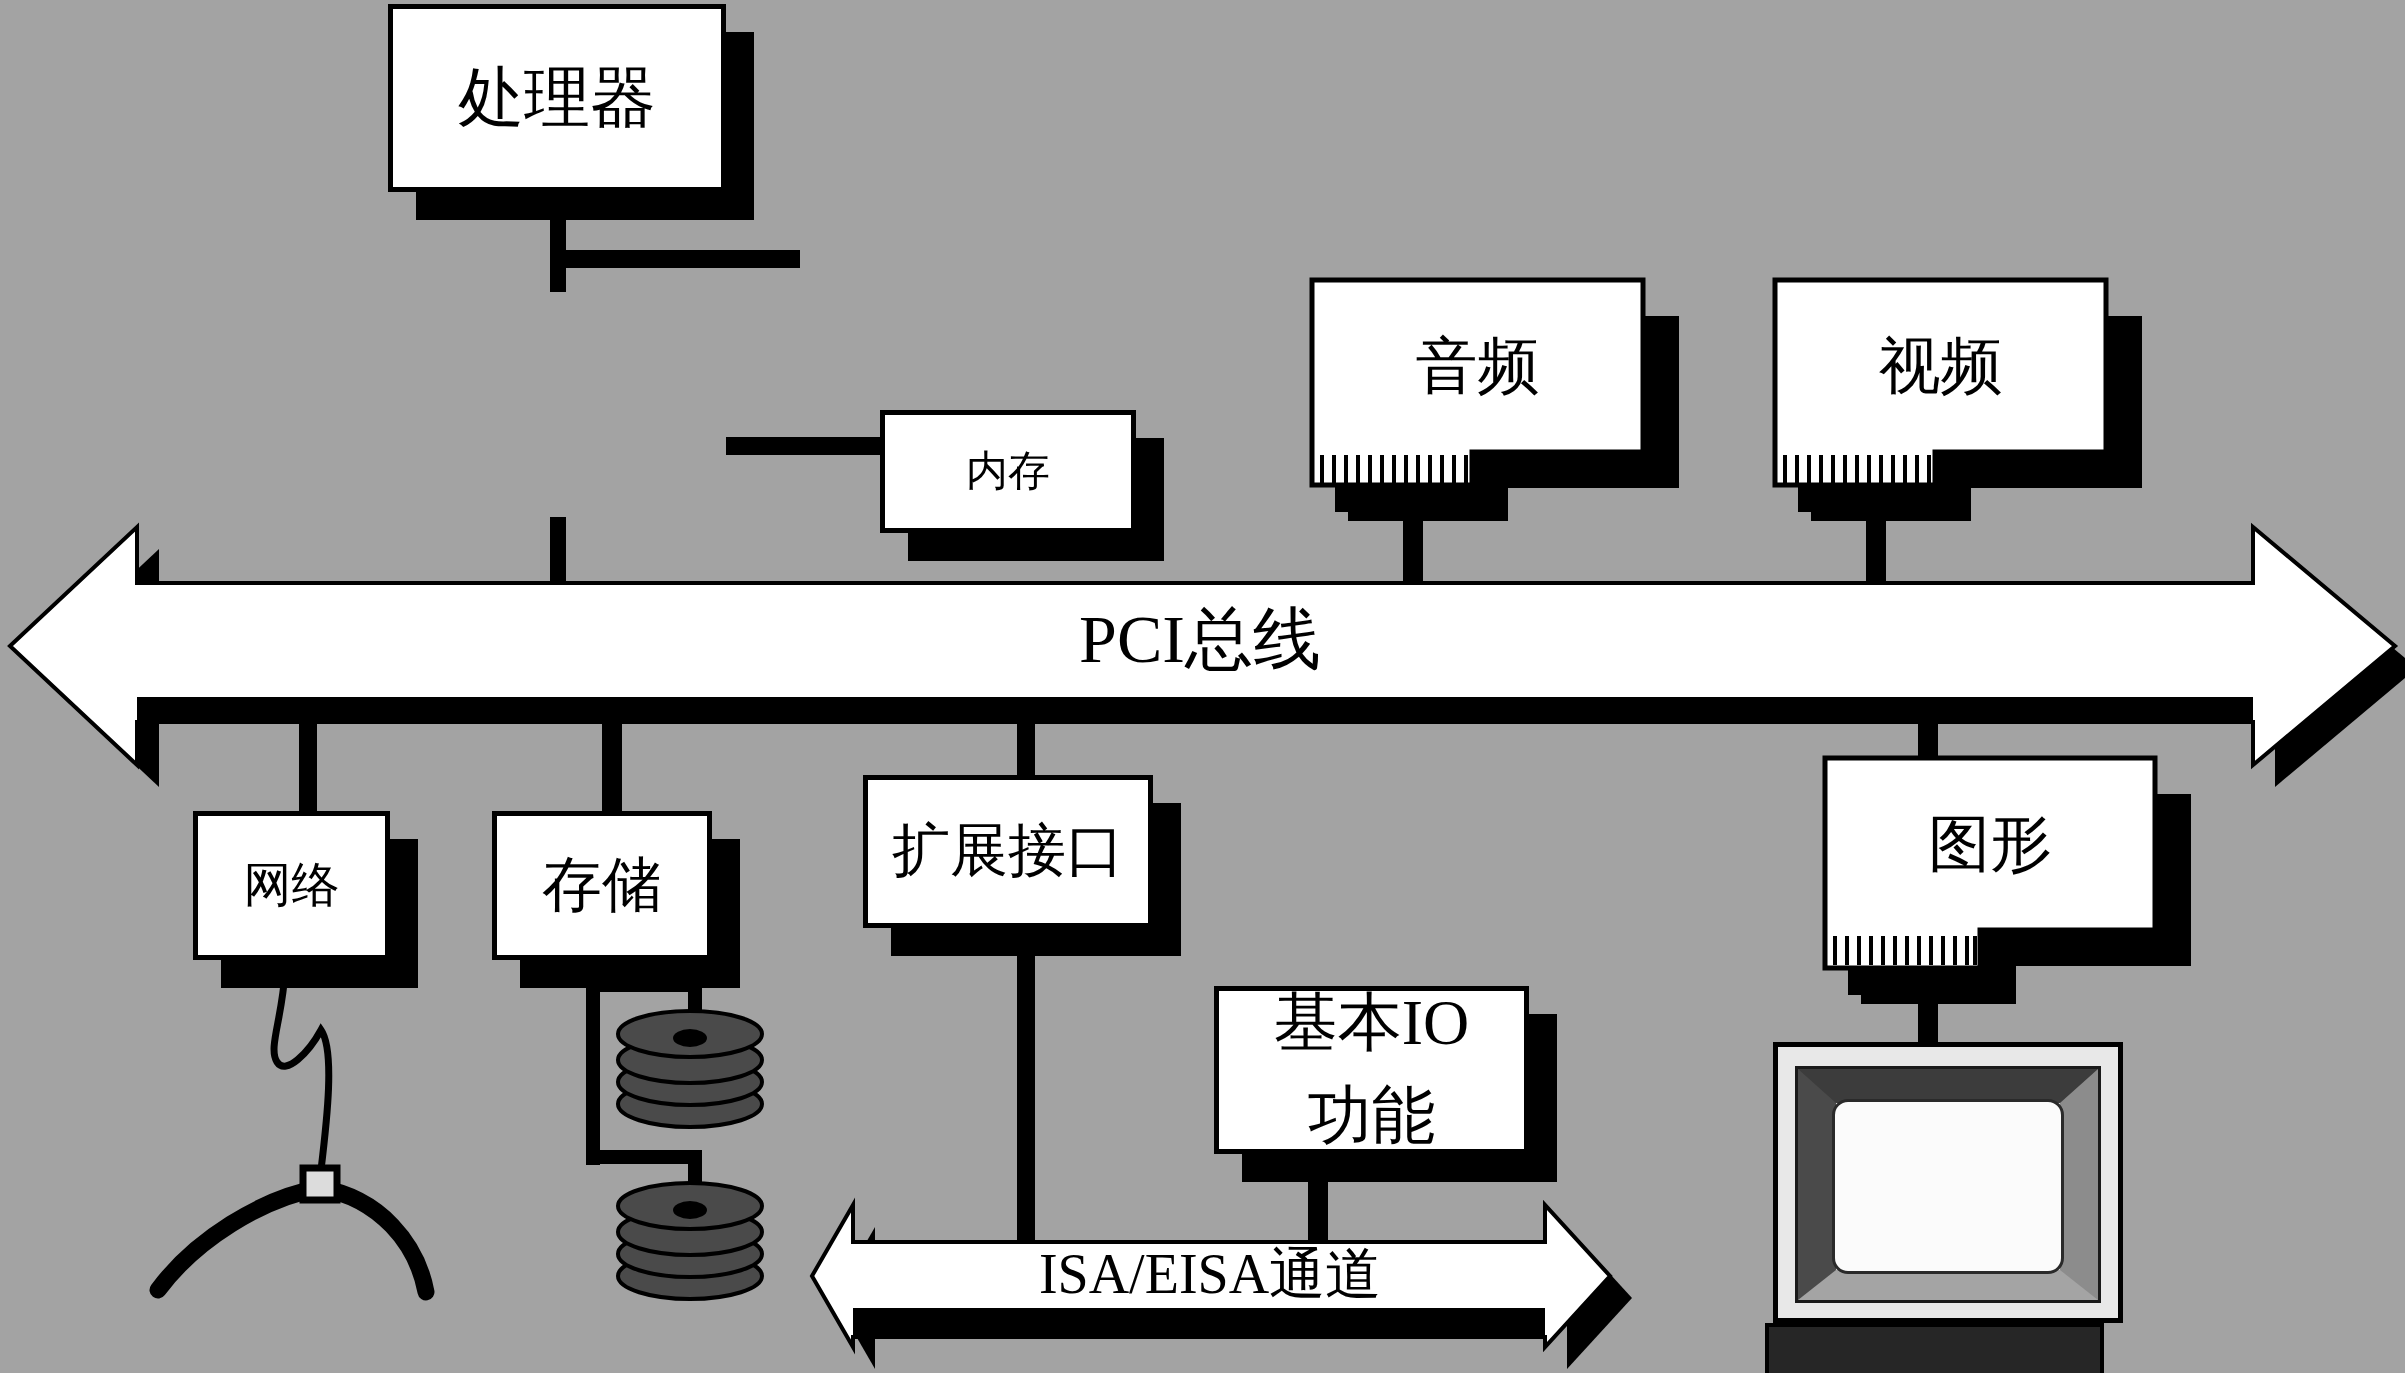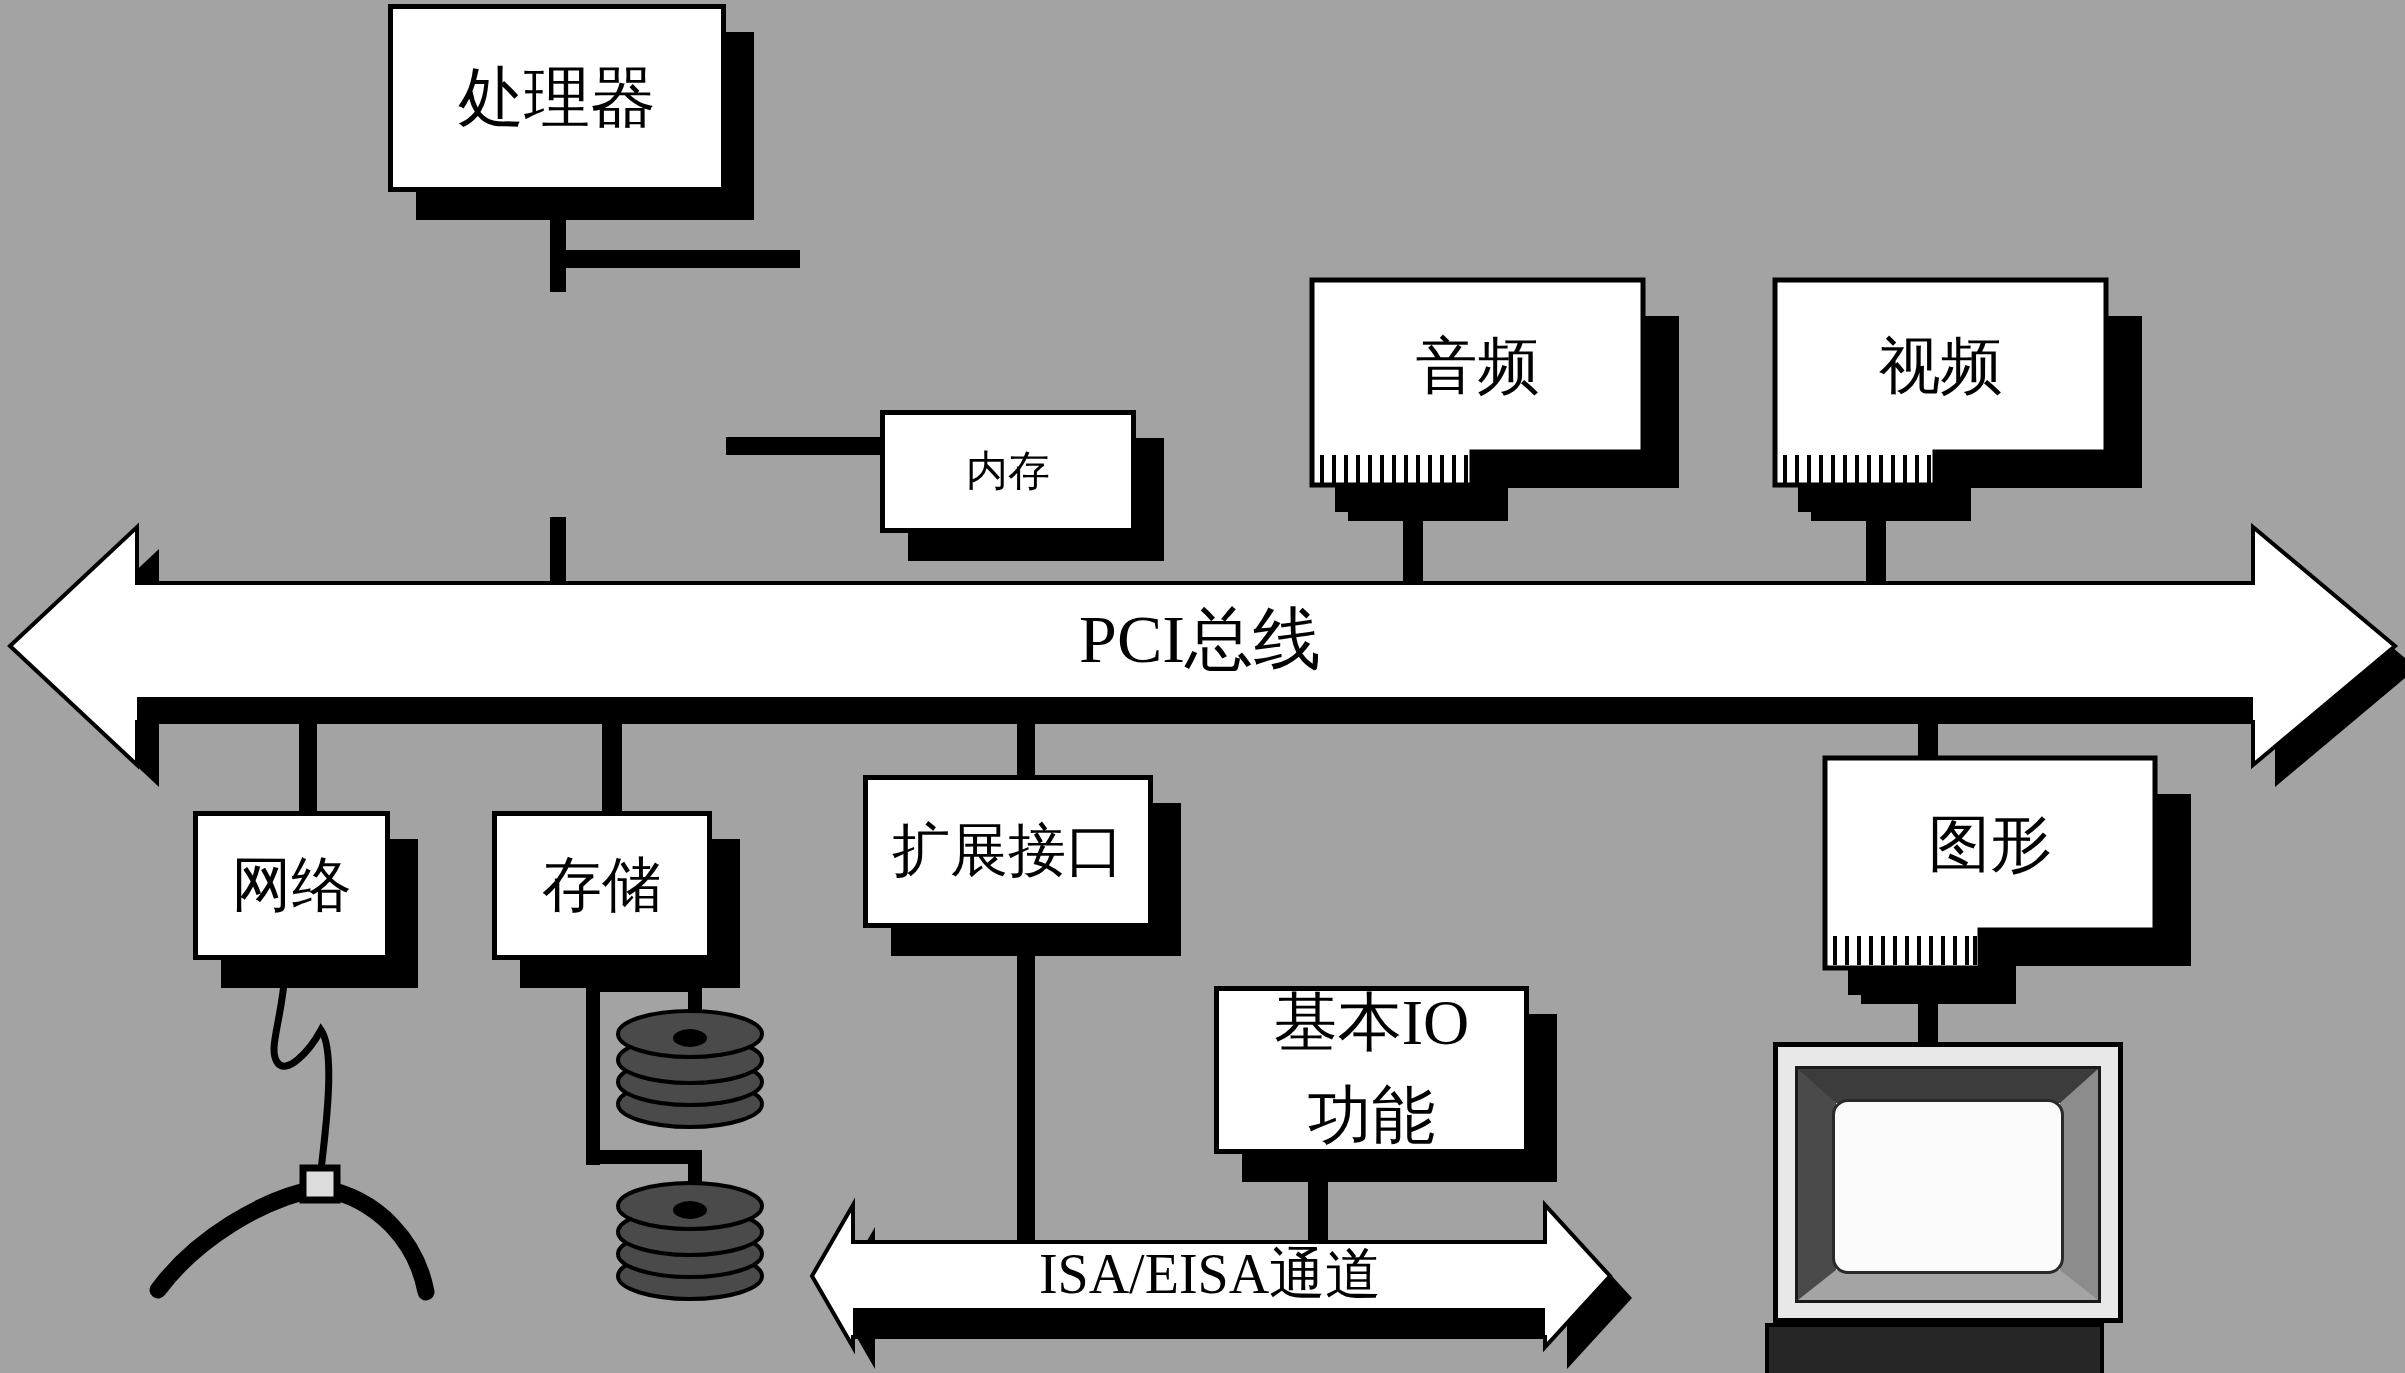--- a/index.html
+++ b/index.html
@@ -113,21 +113,21 @@
   <div class="box" style="left:388px;top:4px;width:338px;height:188px;font-size:66px;">
     <span>处理器</span>
   </div>
 
 
 
   <div class="box" style="left:880px;top:390px;width:256px;height:123px;font-size:42px;margin-top:20px;">
     <span>内存</span>
   </div>
 
-  <div class="box" style="left:193px;top:811px;width:197px;height:149px;font-size:60px;">
+  <div class="box" style="left:193px;top:811px;width:197px;height:149px;font-size:48px;">
     <span>网络</span>
   </div>
 
   <div class="box" style="left:492px;top:811px;width:220px;height:149px;font-size:60px;">
     <span>存储</span>
   </div>
 
   <div class="box" style="left:863px;top:775px;width:290px;height:153px;font-size:58px;">
     <span>扩展接口</span>
   </div>

